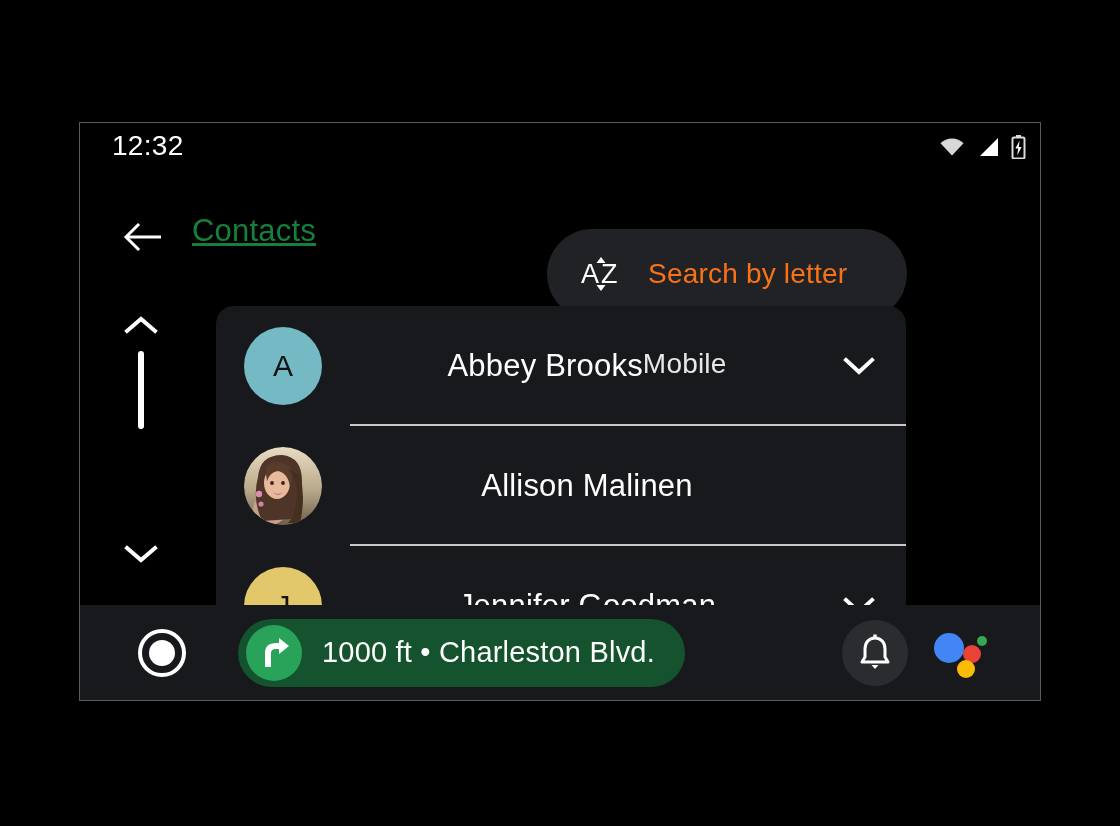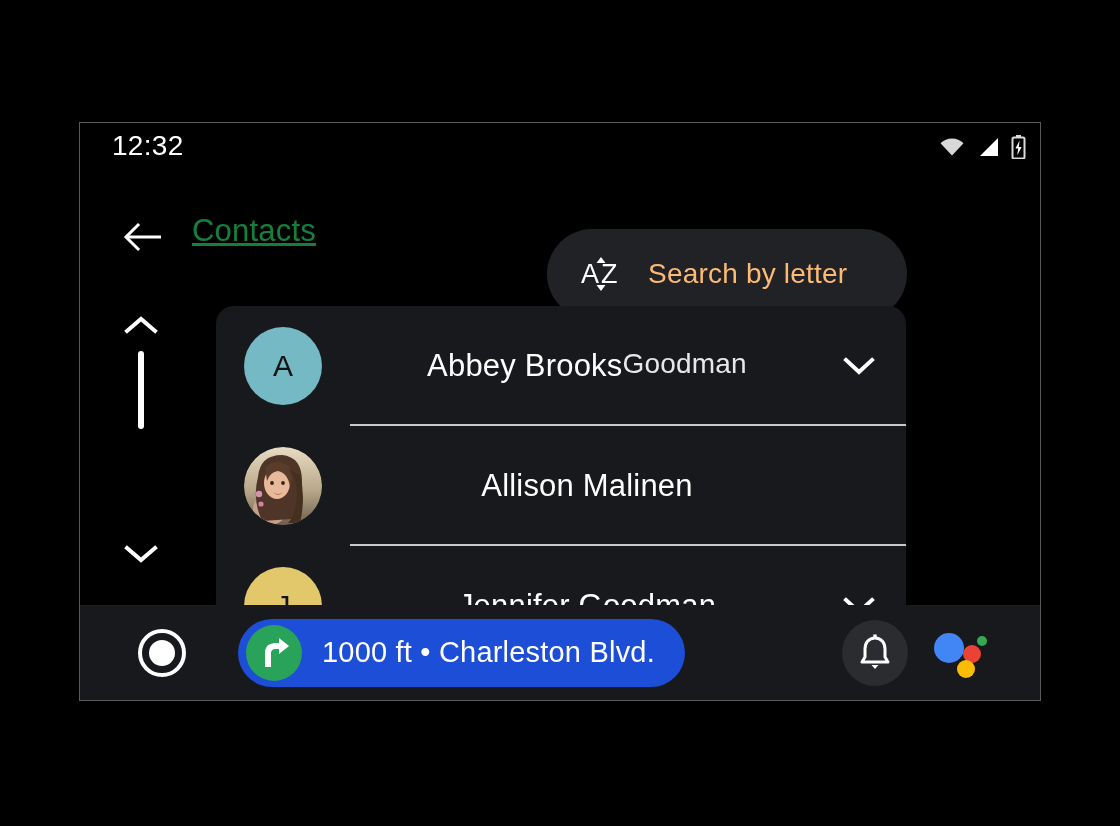--- a/index.html
+++ b/index.html
@@ -93,21 +93,21 @@
     border-radius: 45px;
     display: flex;
     align-items: center;
     padding-left: 33px;
     gap: 24px;
   }
   .az-icon { width: 44px; height: 44px; flex: 0 0 auto; }
   .az-icon svg { display: block; }
   .search-label {
     font-size: 28px;
-    color: #fdba74;
+    color: #f97316;
     letter-spacing: 0.2px;
     white-space: nowrap;
   }
 
   
   .scrollbar {
     position: absolute;
     left: 26px;
     top: 178px;
     width: 70px;
@@ -237,21 +237,21 @@
     width: 56px;
     height: 56px;
     display: flex;
     align-items: center;
     justify-content: center;
   }
   .nav-home svg { display: block; }
   .nav-pill {
     margin-left: 48px;
     height: 68px;
-    background: #1d4ed8;
+    background: #14532d;
     border-radius: 34px;
     display: flex;
     align-items: center;
     padding: 0 30px 0 8px;
     gap: 20px;
   }
   .nav-turn {
     width: 56px;
     height: 56px;
     border-radius: 50%;
@@ -364,21 +364,21 @@
     </div>
 
     <div class="list-card">
 
       <div class="contact-row">
         <div class="avatar" style="background:#74b9c4;">
           <span>A</span>
         </div>
         <div class="row-text">
           <div class="row-name">Abbey Brooks</div>
-          <div class="row-sub">Goodman</div>
+          <div class="row-sub">Mobile</div>
         </div>
         <div class="row-chevron">
           <span>
             <svg width="34" height="22" viewBox="0 0 34 22">
               <path d="M4 5 L17 17 L30 5" stroke="#ffffff" stroke-width="4" fill="none" stroke-linecap="square"></path>
             </svg>
           </span>
         </div>
         <div class="divider"></div>
       </div>

